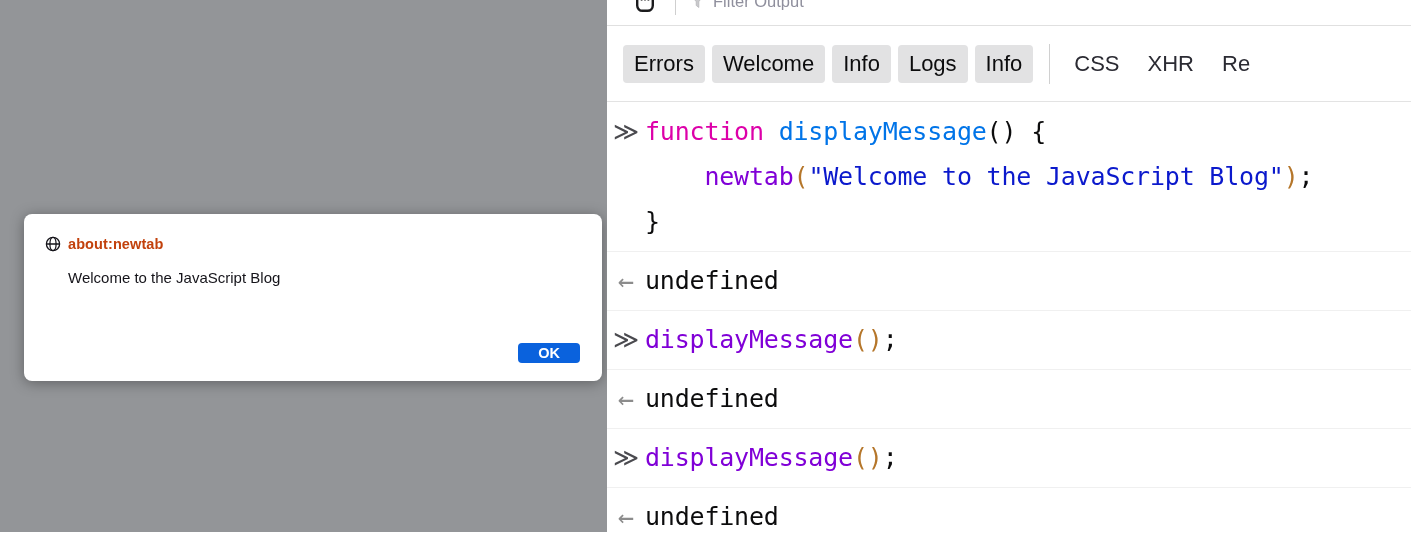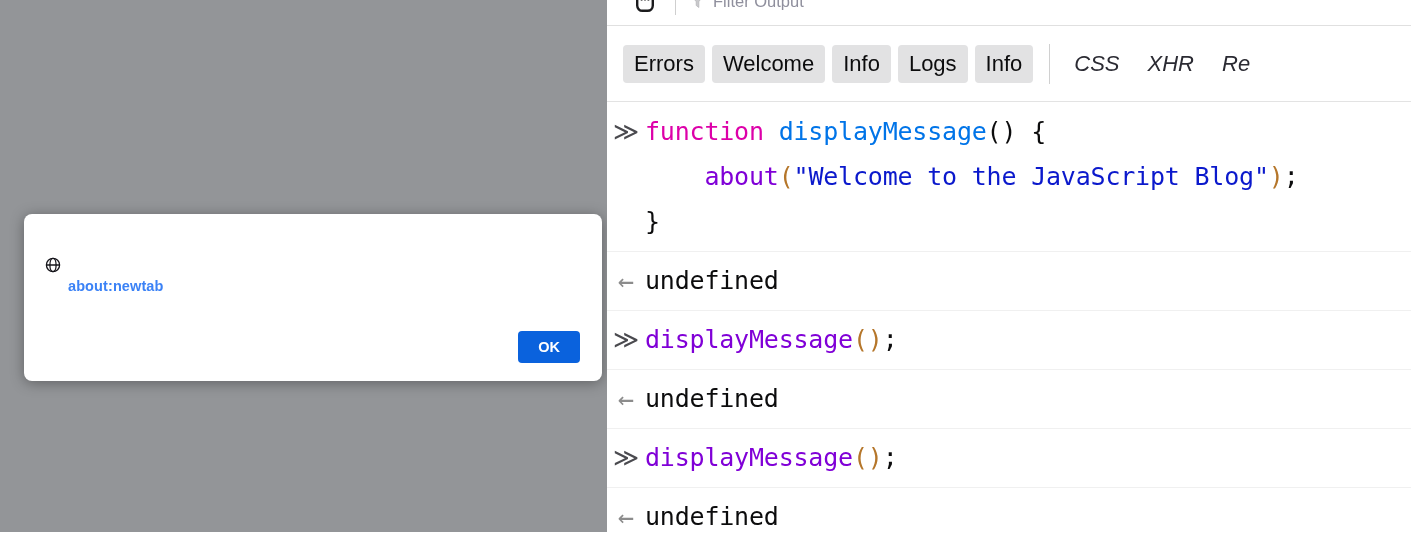--- a/index.html
+++ b/index.html
@@ -61,45 +61,44 @@
   }
   .globe-icon {
     width: 16px;
     height: 16px;
     display: block;
     flex: 0 0 auto;
   }
   .dialog-origin {
     font-size: 14.5px;
     font-weight: bold;
-    color: #3b82f6;
+    color: #c2410c;
     letter-spacing: 0.1px;
     white-space: nowrap;
-    margin-top: 42px;
   }
   .dialog-body {
     padding: 17px 22px 0 44px;
   }
   .dialog-message {
     font-size: 15px;
     color: #15141a;
     line-height: 1.2;
     white-space: nowrap;
   }
   .dialog-footer {
     position: absolute;
     right: 22px;
     bottom: 18px;
   }
   .ok-button {
     display: inline-flex;
     align-items: center;
     justify-content: center;
     min-width: 62px;
-    height: 32px;
+    height: 20px;
     padding: 0 14px;
     background: #0a62dd;
     color: #ffffff;
     font-size: 14.5px;
     font-weight: bold;
     border: none;
     border-radius: 4px;
     cursor: default;
     font-family: "Liberation Sans", sans-serif;
     margin-left: 40px;
@@ -191,21 +190,20 @@
     color: #0c0c0d;
     cursor: default;
     white-space: nowrap;
     text-align: center;
   }
   .pill.plain {
     background: transparent;
     color: #2b2b33;
     padding: 0 10px;
     margin-right: 8px;
-    font-style: italic;
   }
   .pill-sep {
     width: 1px;
     height: 40px;
     background: #d0d0d0;
     margin: 0 14px 0 9px;
     flex: 0 0 auto;
   }
 
   
@@ -268,20 +266,23 @@
   <div class="dialog">
     <div class="dialog-head">
       <span class="globe-icon">
         <svg viewBox="0 0 16 16" width="16" height="16" aria-hidden="true">
           <circle cx="8" cy="8" r="6.6" fill="none" stroke="#15141a" stroke-width="1.3"></circle>
           <ellipse cx="8" cy="8" rx="3.1" ry="6.6" fill="none" stroke="#15141a" stroke-width="1.3"></ellipse>
           <line x1="1.4" y1="8" x2="14.6" y2="8" stroke="#15141a" stroke-width="1.3"></line>
         </svg>
       </span>
       <span class="dialog-origin">about:newtab</span>
+    </div>
+    <div class="dialog-body">
+      <div class="dialog-message">Welcome to the JavaScript Blog</div>
     </div>
     <div class="dialog-footer">
       <button class="ok-button">OK</button>
     </div>
   </div>
 
   <div class="console-pane">
 
     <div class="console-toolbar">
       <div class="toolbar-btn">
@@ -314,21 +315,21 @@
         <div class="pill-sep"></div>
         <div class="pill plain">CSS</div>
         <div class="pill plain">XHR</div>
         <div class="pill plain">Re</div>
       </div>
 
     <div class="console-output">
         <div class="row input">
           <div class="row-marker">≫</div>
           <div class="row-code"><span class="tok-keyword">function </span><span class="tok-funcdef">displayMessage</span><span class="tok-punct">() {</span>
-<span class="tok-plain">    </span><span class="tok-func">about</span><span class="tok-paren">(</span><span class="tok-string">"Welcome to the JavaScript Blog"</span><span class="tok-paren">)</span><span class="tok-punct">;</span>
+<span class="tok-plain">    </span><span class="tok-func">newtab</span><span class="tok-paren">(</span><span class="tok-string">"Welcome to the JavaScript Blog"</span><span class="tok-paren">)</span><span class="tok-punct">;</span>
 <span class="tok-punct">}</span></div>
         </div>
         <div class="row result">
           <div class="row-marker">←</div>
           <div class="row-code"><span class="tok-plain">undefined</span></div>
         </div>
         <div class="row input">
           <div class="row-marker">≫</div>
           <div class="row-code"><span class="tok-func">displayMessage</span><span class="tok-paren">(</span><span class="tok-paren">)</span><span class="tok-punct">;</span></div>
         </div>

